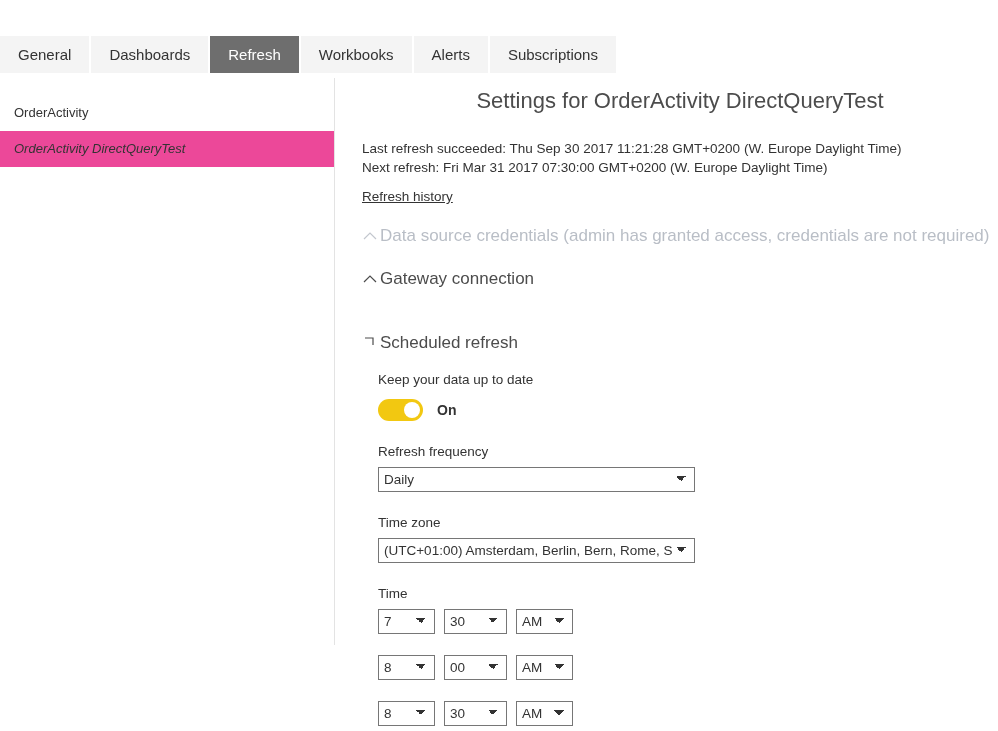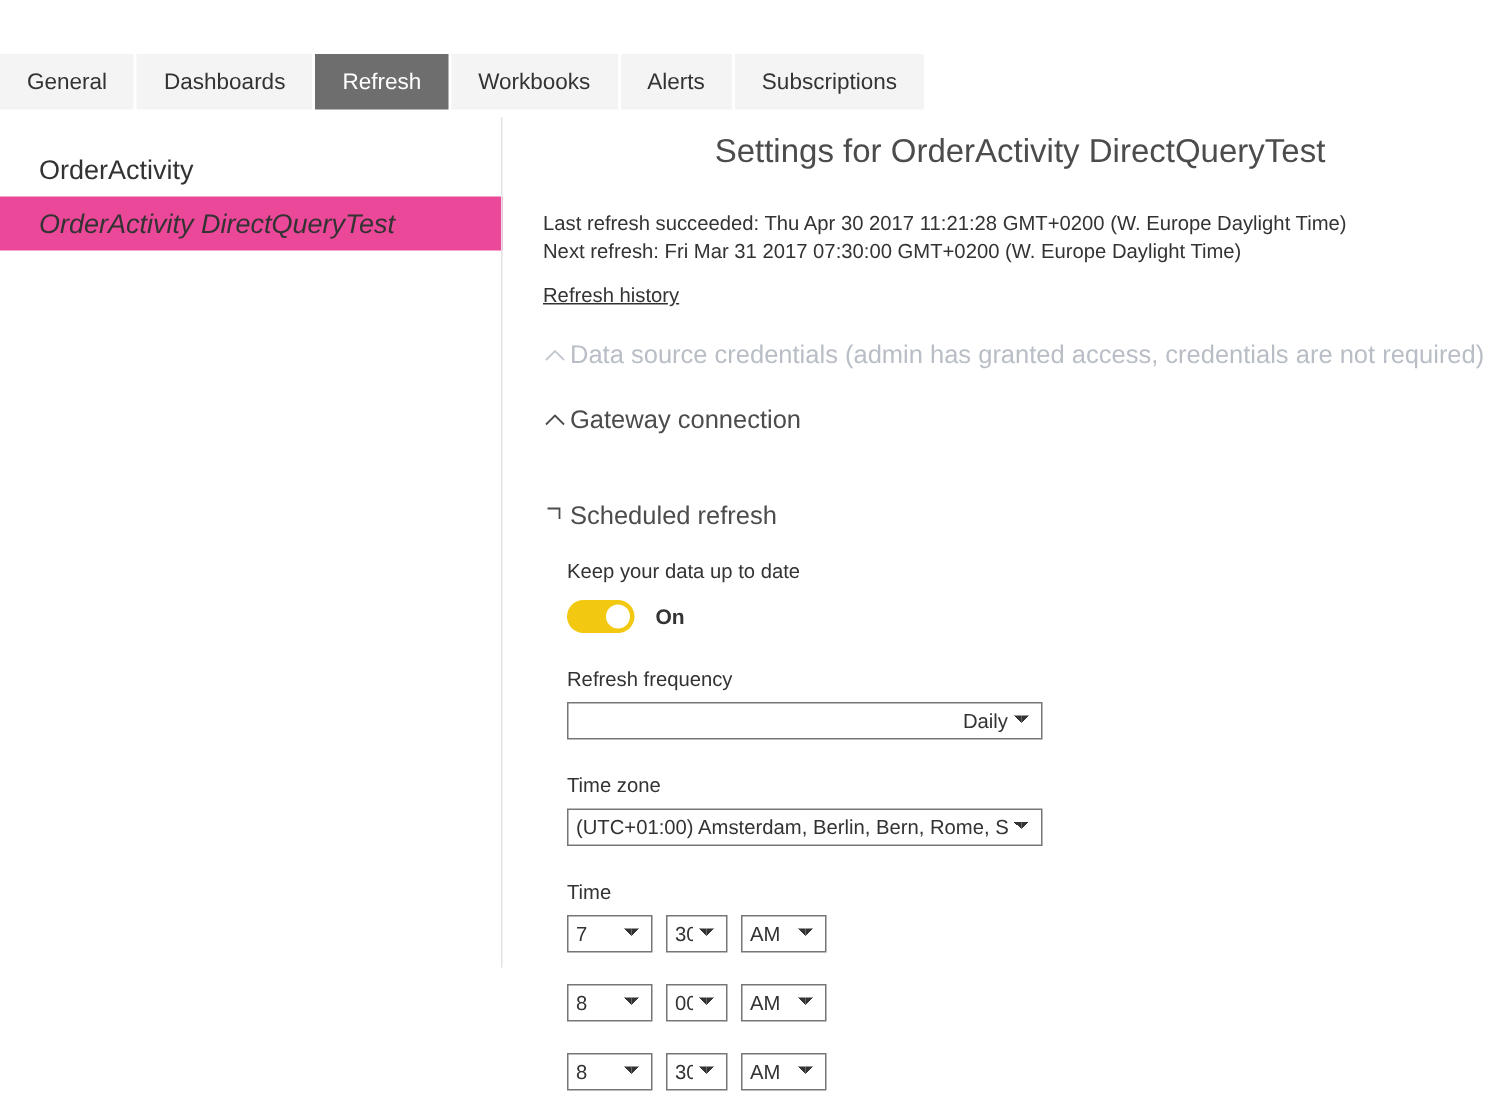--- a/index.html
+++ b/index.html
@@ -55,22 +55,22 @@
     position: absolute;
     left: 334px;
     top: 78px;
     width: 1px;
     height: 567px;
     background: #e3e3e3;
   }
   .side-item {
     height: 36px;
     line-height: 36px;
-    padding-left: 26px;
-    font-size: 18px;
+    padding-left: 14px;
+    font-size: 13px;
     color: #333333;
     cursor: pointer;
     white-space: nowrap;
   }
   .side-item.selected {
     background: #ec4899;
     font-style: italic;
   }
   .side-item-spacer {
     height: 17px;
@@ -195,31 +195,31 @@
     background-image:
       linear-gradient(45deg, transparent 50%, #333 50%),
       linear-gradient(135deg, #333 50%, transparent 50%);
     background-position:
       calc(100% - 13px) calc(50% - 1px),
       calc(100% - 8px) calc(50% - 1px);
     background-size: 5px 5px, 5px 5px;
     background-repeat: no-repeat;
     cursor: pointer;
   }
-  .sel-frequency { width: 317px; text-align: right; }
+  .sel-frequency { width: 317px; }
   .sel-timezone  { width: 317px; }
 
   .time-rows { margin-top: 6px; }
   .time-row {
     display: flex;
     align-items: center;
     margin-bottom: 21px;
   }
   .sel-hour   { width: 57px; }
-  .sel-minute { width: 41px; margin-left: 9px; }
+  .sel-minute { width: 63px; margin-left: 9px; }
   .sel-ampm   { width: 57px; margin-left: 9px; }
   .time-row select.ui-select { margin-top: 0; }
 </style>
 </head>
 <body>
 
 <div class="tabstrip">
   <div class="tab">General</div>
   <div class="tab">Dashboards</div>
   <div class="tab selected">Refresh</div>
@@ -233,21 +233,21 @@
   <div class="side-item">OrderActivity</div>
   <div class="side-item selected">OrderActivity DirectQueryTest</div>
 </div>
 <div class="sidebar-divider"></div>
 
 <div class="main">
 
   <h1 class="page-title">Settings for OrderActivity DirectQueryTest</h1>
 
   <div class="refresh-status">
-    <div>Last refresh succeeded: Thu Apr 30 2017 11:21:28 GMT+0200 (W. Europe Daylight Time)</div>
+    <div>Last refresh succeeded: Thu Sep 30 2017 11:21:28 GMT+0200 (W. Europe Daylight Time)</div>
     <div>Next refresh: Fri Mar 31 2017 07:30:00 GMT+0200 (W. Europe Daylight Time)</div>
   </div>
 
   <a class="refresh-history-link">Refresh history</a>
 
   
   <div class="section-header disabled">
     <span class="chev">
       <svg width="16" height="16" viewBox="0 0 16 16">
         <polyline points="2,11 8,5 14,11" fill="none" stroke="#c3c7ce" stroke-width="1.2"></polyline>

